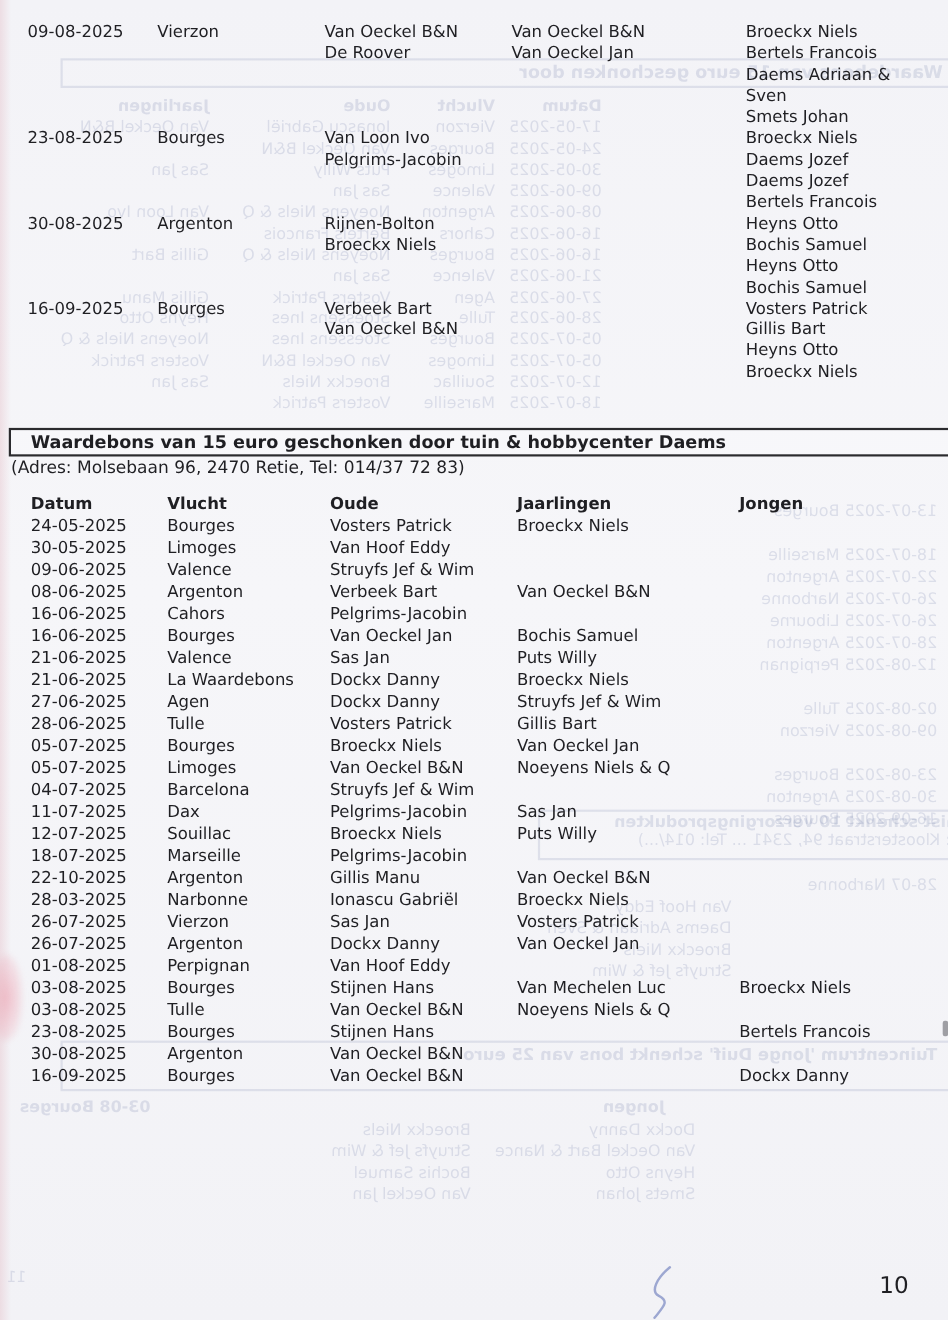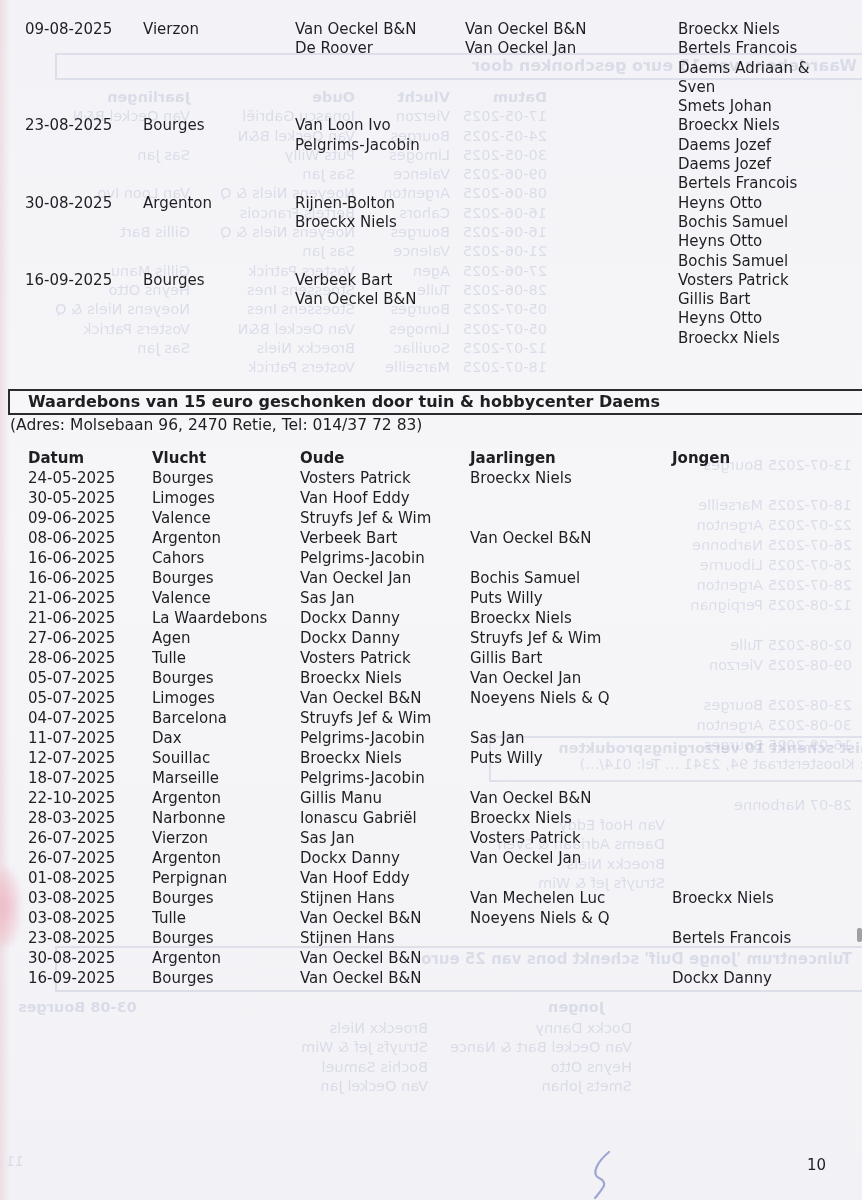--- a/index.html
+++ b/index.html
@@ -21,21 +21,21 @@
   .tt{left:25px;top:20px;grid-template-columns:118px 152px 170px 213px 1fr;}
   .tt .ln{height:19.3px;line-height:19.3px;white-space:nowrap;}
   .mt{left:28px;top:448px;grid-template-columns:124px 148px 170px 202px 1fr;}
   .mt .cell{height:20px;line-height:20px;white-space:nowrap;}
   .cell{white-space:nowrap;}
   .hdr{font-weight:bold;}
 
   .section-box{position:absolute;left:8px;top:389px;width:842px;border:2px solid #2b2b2e;
     padding:1px 4px 2px 18px;font-weight:bold;font-size:16px;white-space:nowrap;background:rgba(255,255,255,.25);}
   .address{position:absolute;left:10px;top:416px;font-size:15.5px;white-space:nowrap;}
-  .page-number{position:absolute;right:36px;top:1156px;font-size:15px;}
+  .page-number{position:absolute;right:36px;top:1156px;font-size:21px;}
 
   
   .bleed{position:absolute;transform:scaleX(-1);color:#7480ac;opacity:.20;filter:blur(.4px);white-space:nowrap;}
   .bleed .ln{height:19.3px;line-height:19.3px;white-space:nowrap;}
   .bleed .ln20{height:20px;line-height:20px;white-space:nowrap;}
   .bleed-box{border:2px solid rgba(100,112,160,.8);}
   .b-top-box{left:55px;top:53px;width:800px;height:22px;font-weight:bold;font-size:16px;padding:1px 0 0 14px;}
   .b-col-jaar{left:40px;top:88px;width:150px;font-size:14.5px;}
   .b-col-oude{left:225px;top:88px;width:130px;font-size:14.5px;}
   .b-col-vlucht{left:372px;top:88px;width:78px;font-size:14.5px;}

